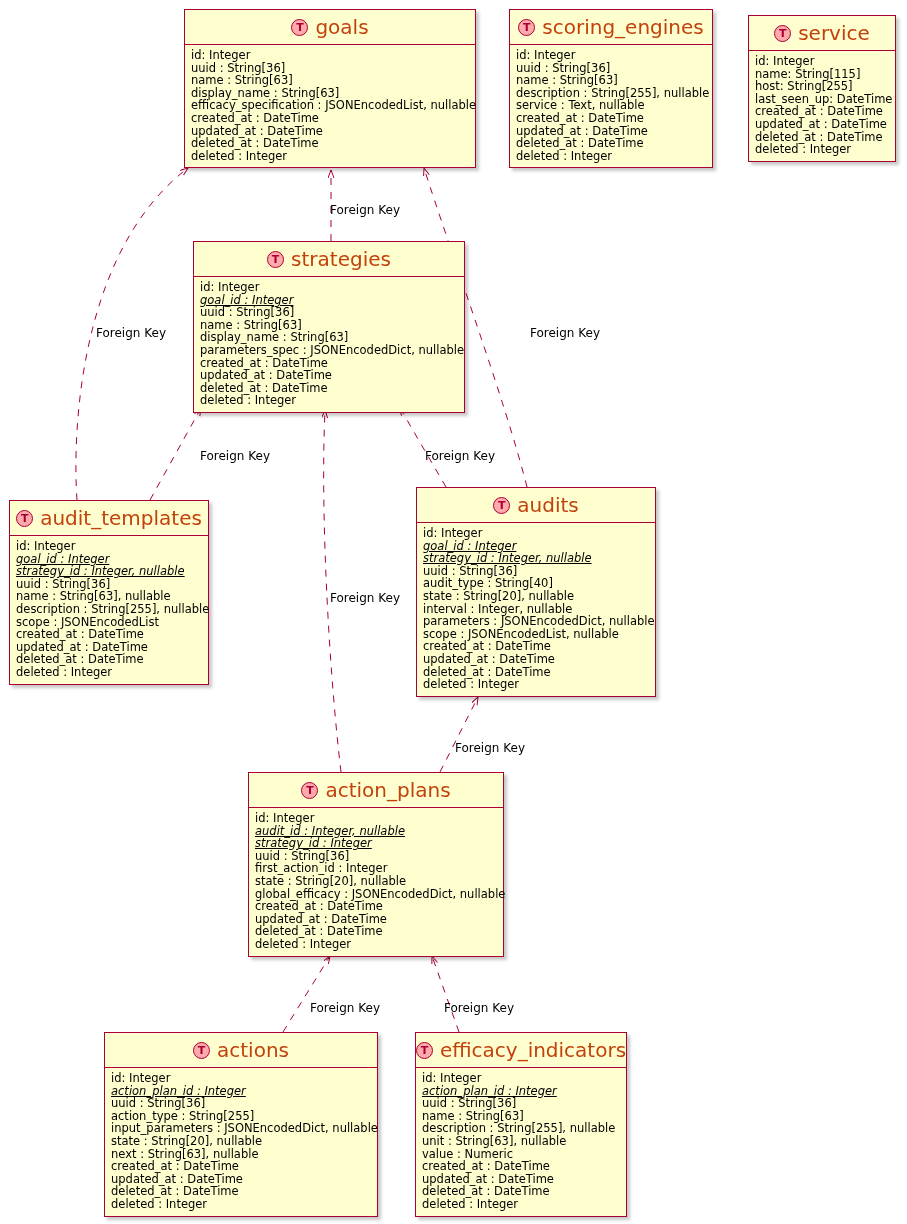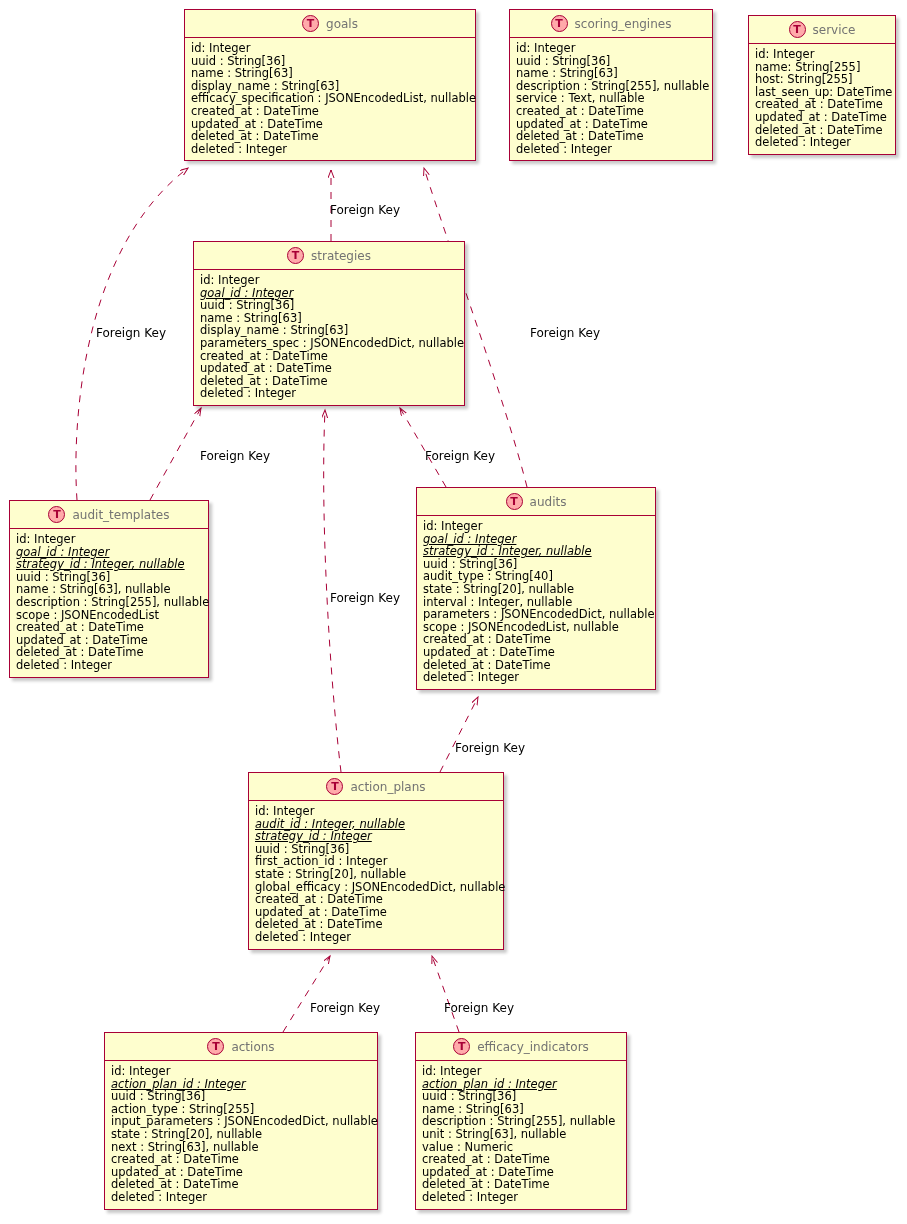--- a/index.html
+++ b/index.html
@@ -38,22 +38,22 @@
   .entity-header {
     display: flex;
     align-items: center;
     justify-content: center;
     gap: 7px;
     padding: 5px 10px 5px 10px;
     border-bottom: 1px solid #a80036;
     box-sizing: border-box;
   }
   .entity-title {
-    font-size: 12px;
-    color: #737373;
+    font-size: 20px;
+    color: #c2410c;
     white-space: nowrap;
   }
   .t-badge {
     width: 17px;
     height: 17px;
     border-radius: 50%;
     background: #ffaaaa;
     border: 1px solid #a80036;
     color: #a80036;
     font-size: 11px;
@@ -141,21 +141,21 @@
           <div class="field">deleted : Integer</div>
         </div>
       </div>
       <div class="entity" style="left: 748px; top: 15px; width: 148px;">
         <div class="entity-header">
           <div class="t-badge">T</div>
           <div class="entity-title">service</div>
         </div>
         <div class="entity-body">
           <div class="field pk">id: Integer</div>
-          <div class="field">name: String[255]</div>
+          <div class="field">name: String[115]</div>
           <div class="field">host: String[255]</div>
           <div class="field">last_seen_up: DateTime</div>
           <div class="field">created_at : DateTime</div>
           <div class="field">updated_at : DateTime</div>
           <div class="field">deleted_at : DateTime</div>
           <div class="field">deleted : Integer</div>
         </div>
       </div>
       <div class="entity" style="left: 193px; top: 241px; width: 272px;">
         <div class="entity-header">

